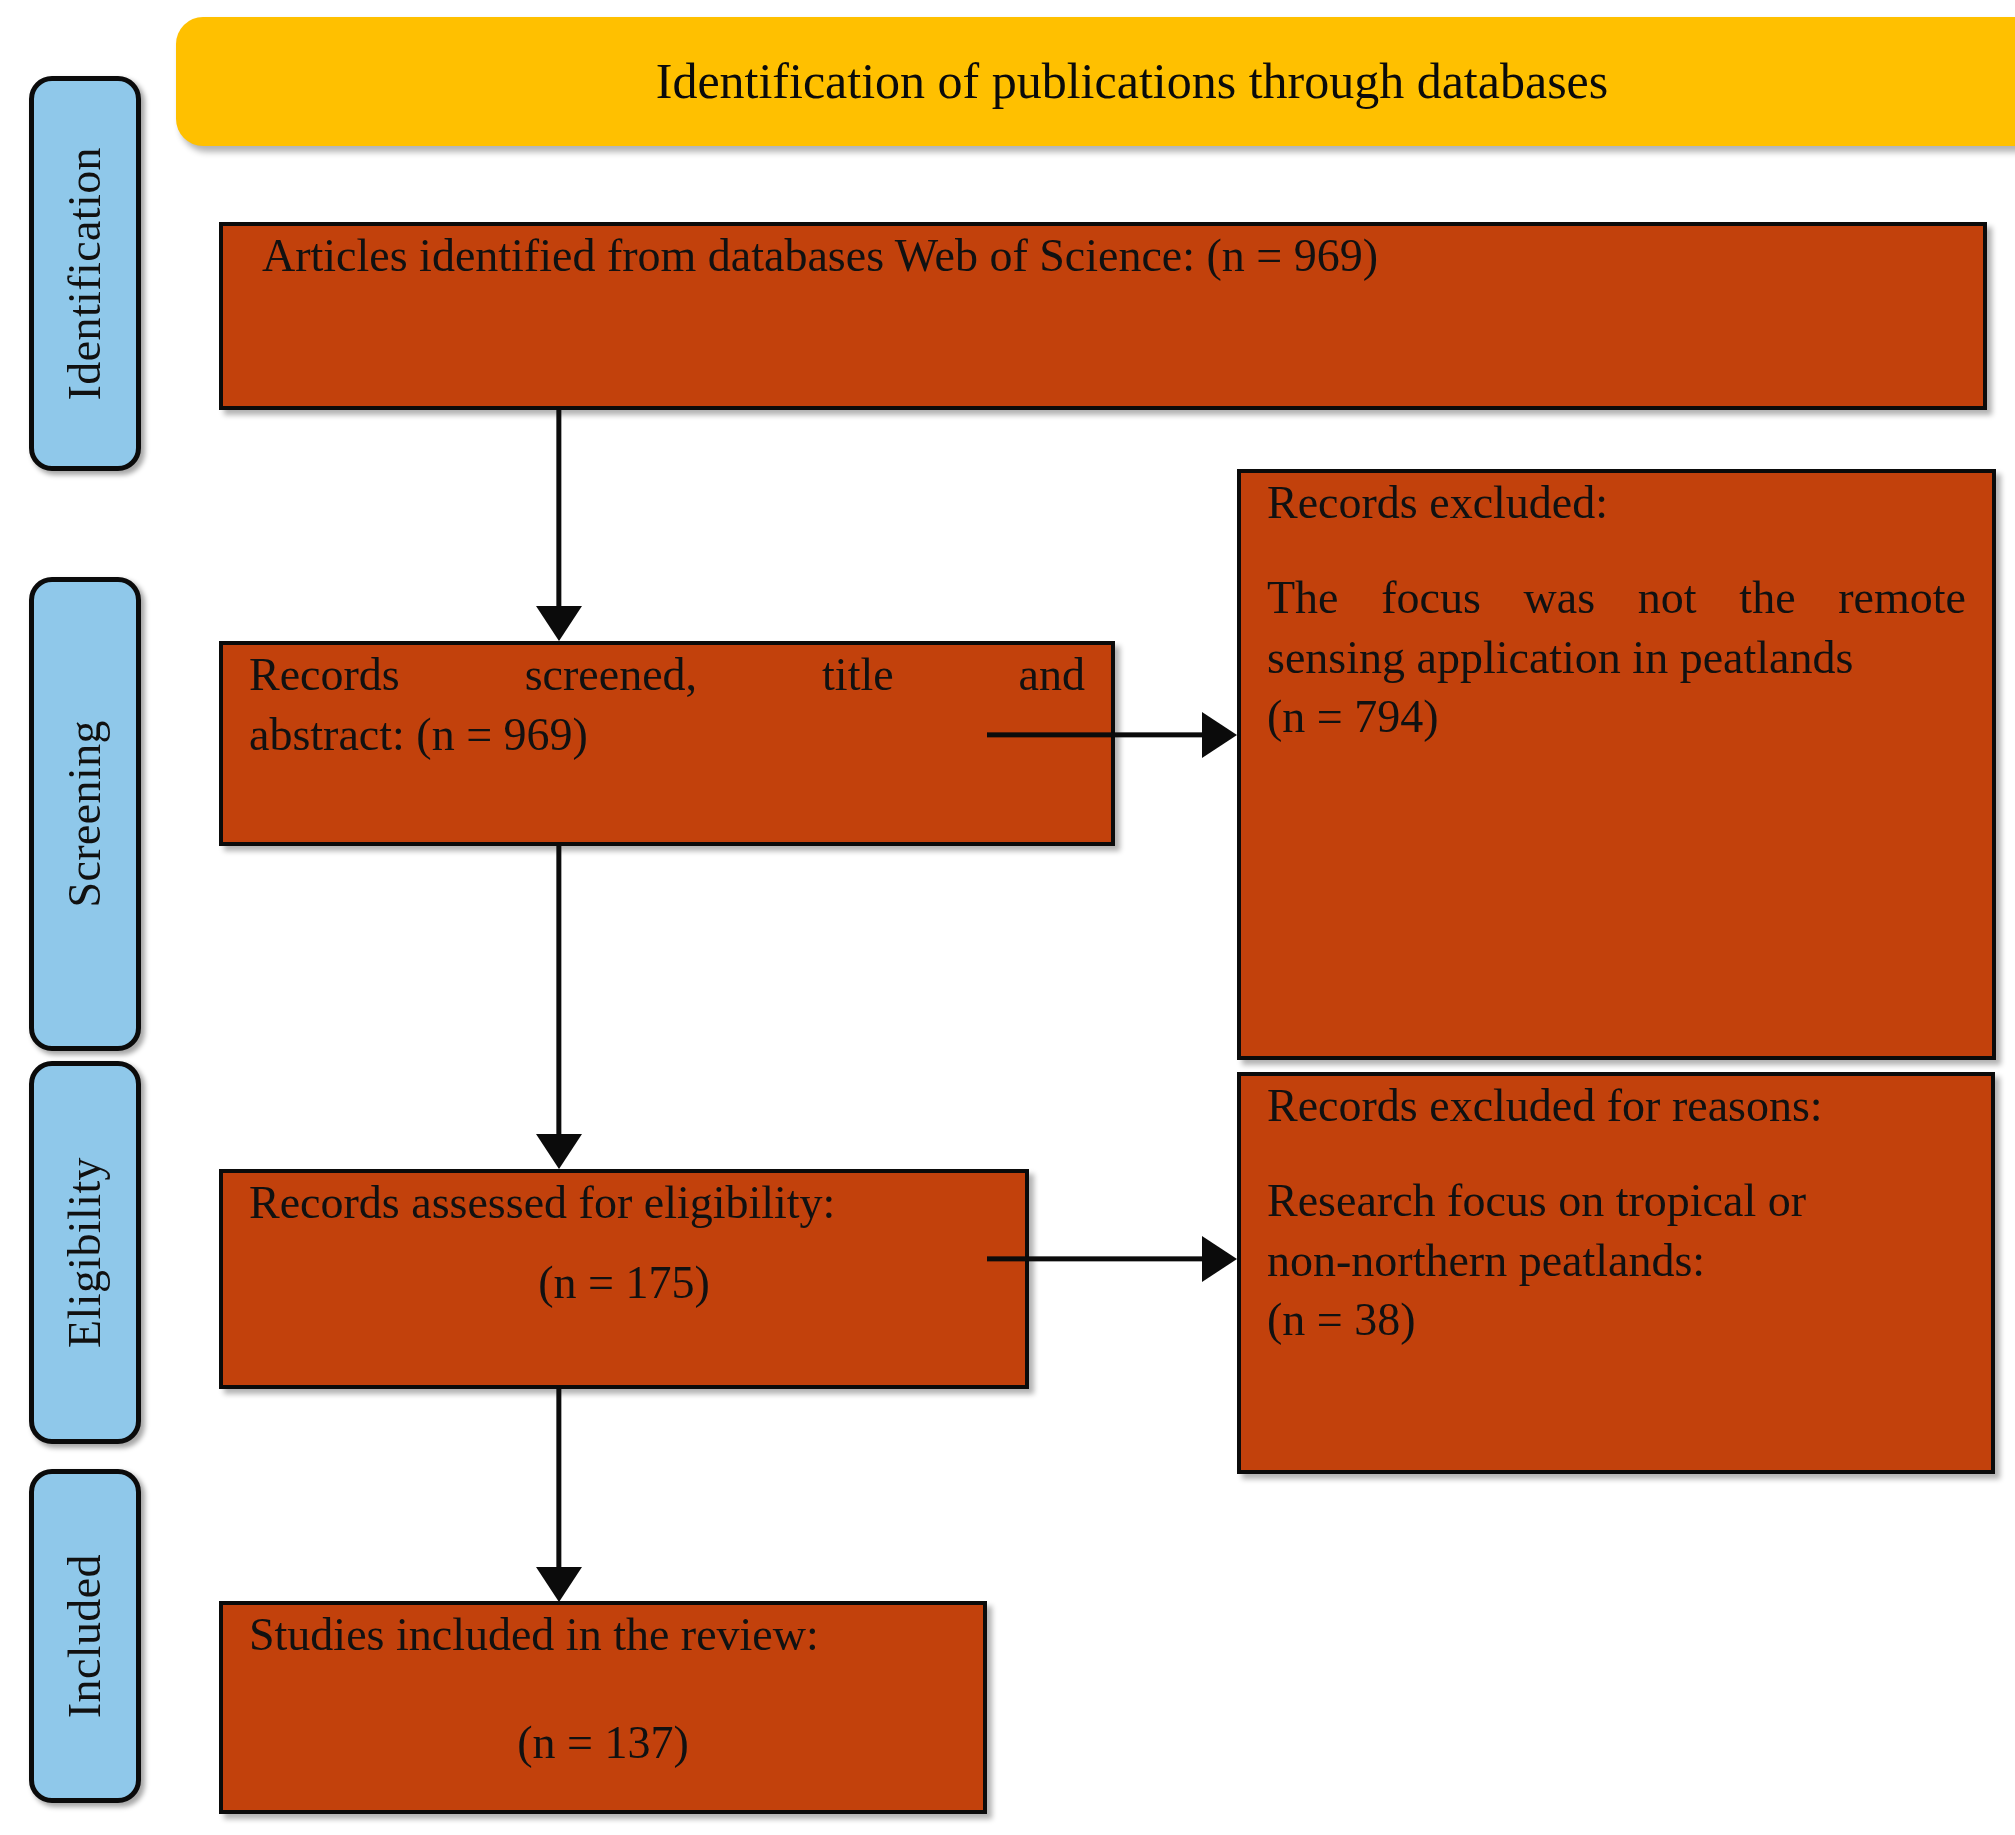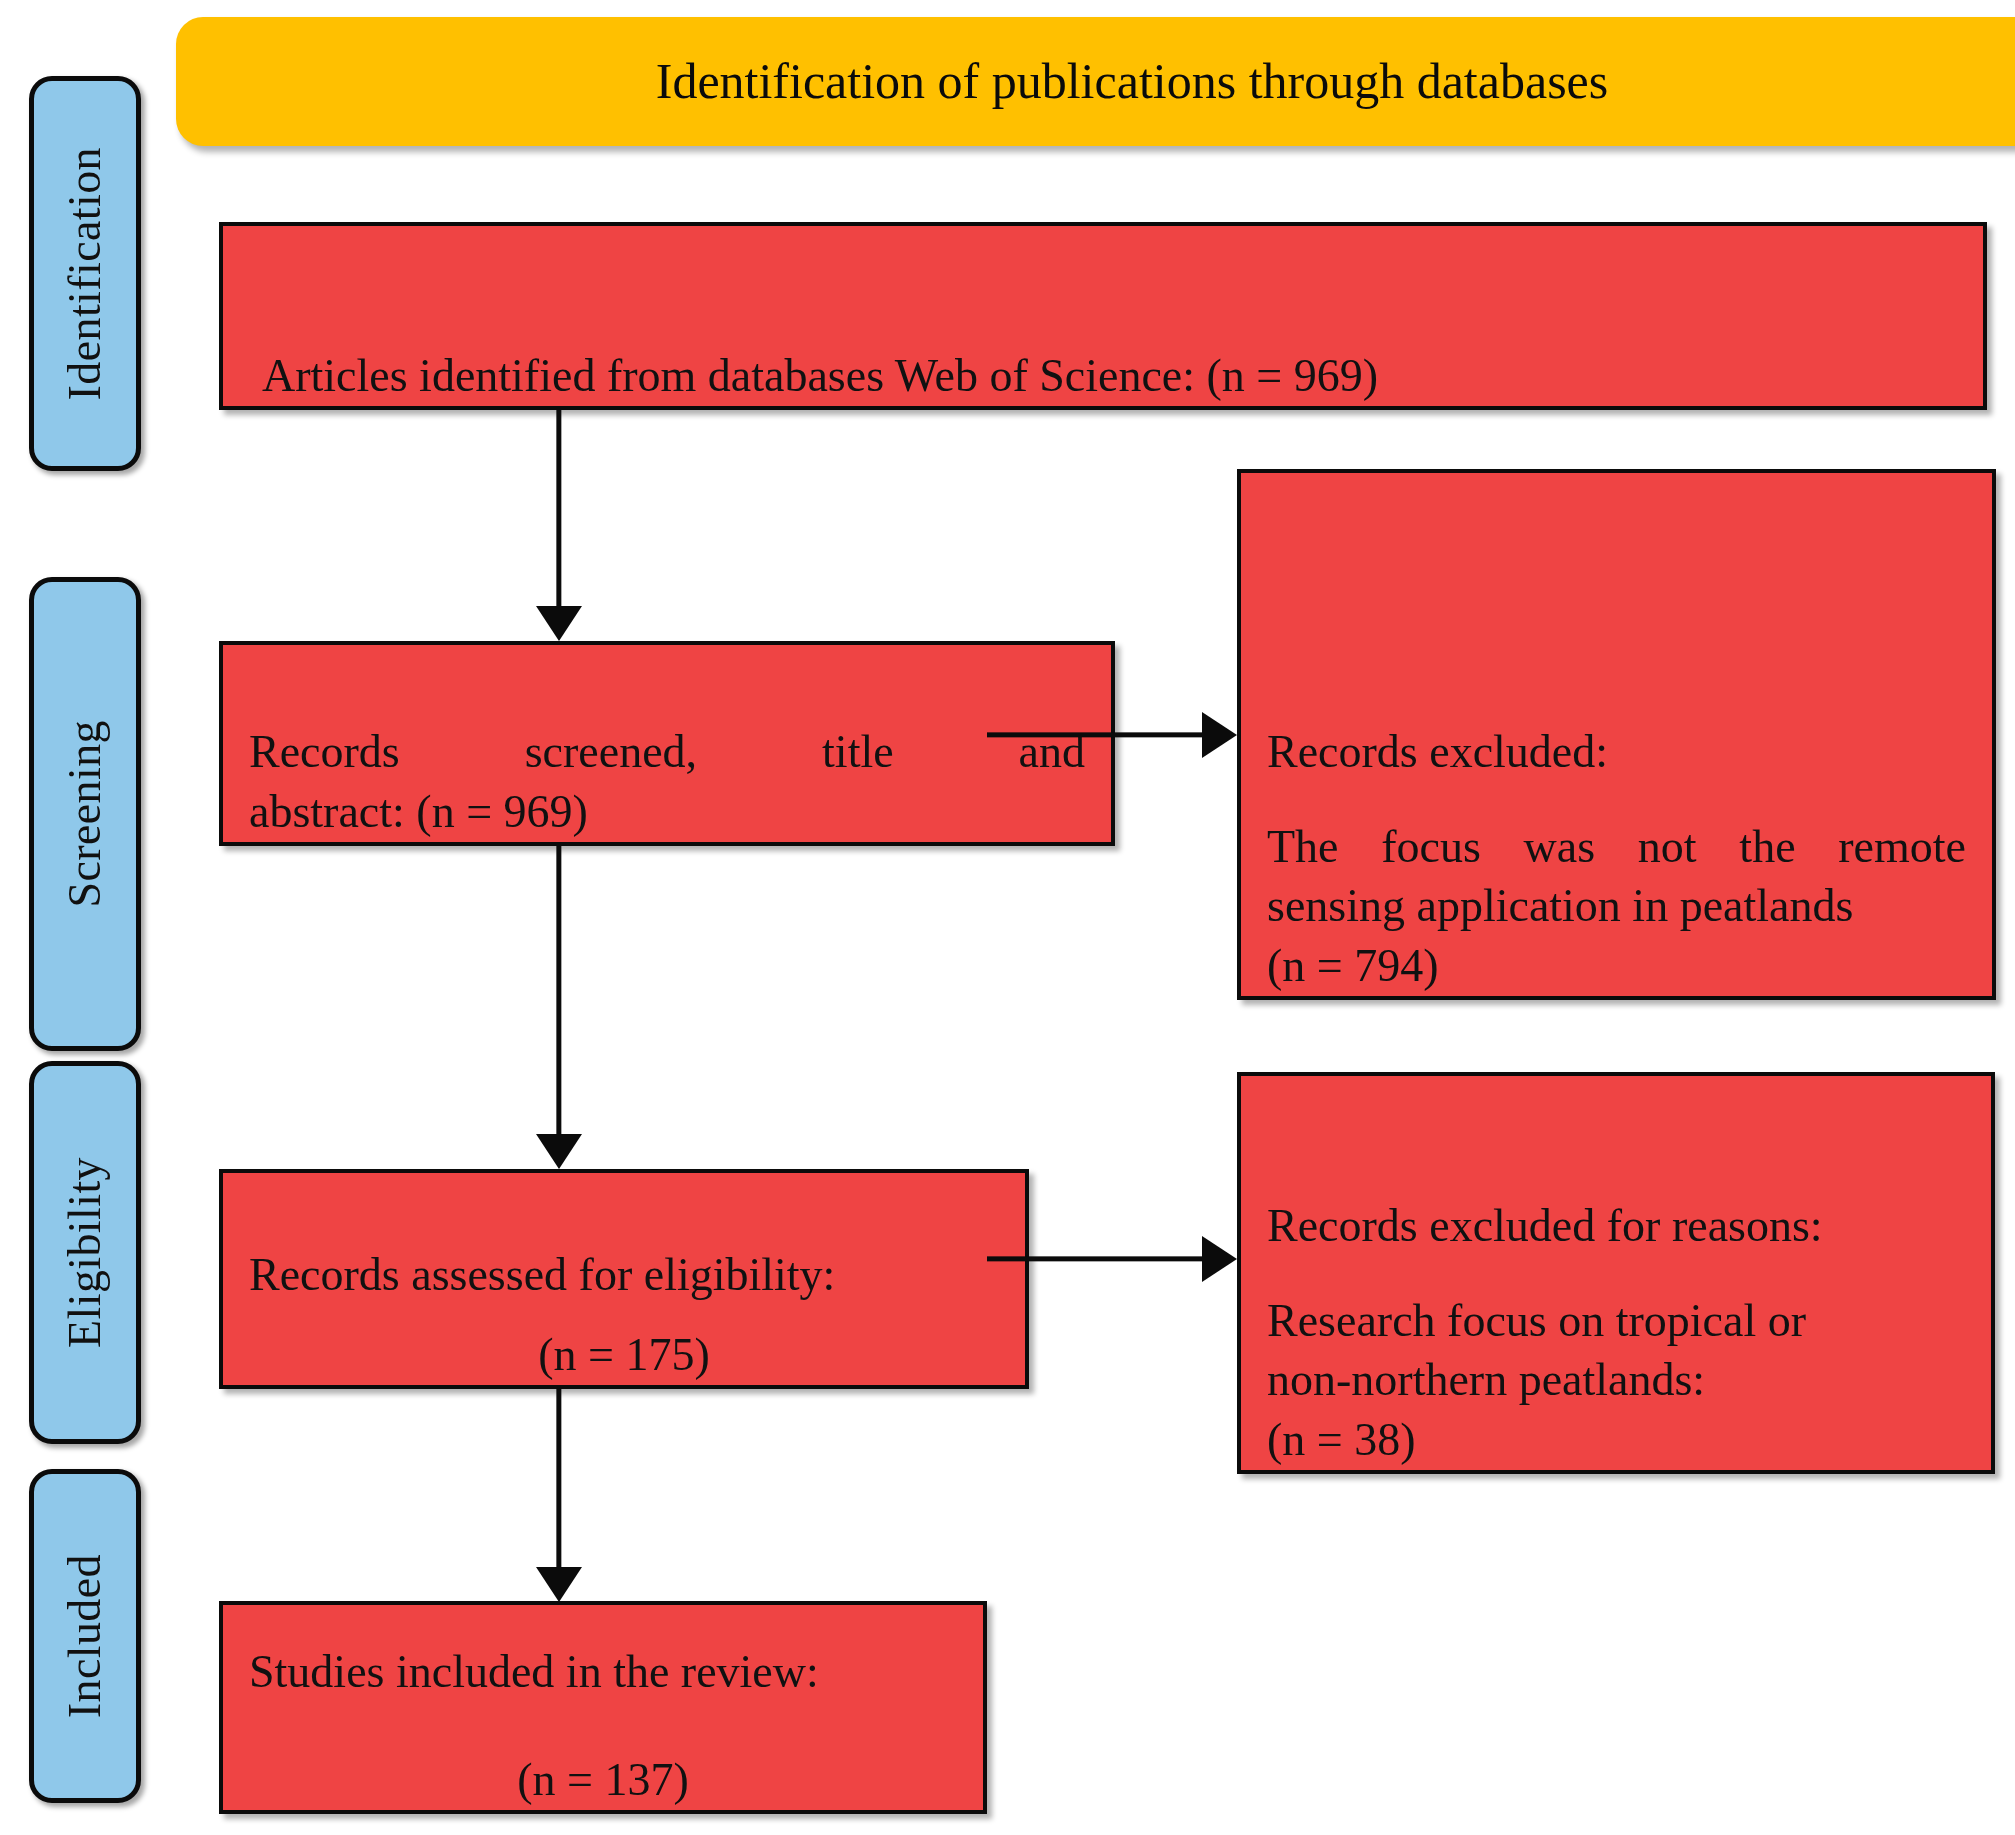--- a/index.html
+++ b/index.html
@@ -65,46 +65,46 @@
   #header-banner .banner-text {
     font-size: 50px;
     color: #0b0b0b;
     text-align: center;
     line-height: 1.1;
   }
 
   
   .flow-box {
     position: absolute;
-    background: #ef4444;
+    background: #c2410c;
     border: 4.6px solid #0b0b0b;
     box-sizing: border-box;
     box-shadow: 4.6px 5.3px 5.3px rgba(0,0,0,0.30);
     display: flex;
     flex-direction: column;
-    justify-content: flex-end;
+    justify-content: flex-start;
   }
   .flow-box .line {
     font-size: 46px;
     color: #111111;
     line-height: 1.30;
     padding: 0 26px;
   }
   .justify   { text-align: justify; text-align-last: justify; }
   .leftal    { text-align: left; }
   .centerline{ text-align: center; }
   .gap-after { margin-bottom: 35px; }
   .gap-small { margin-bottom: 20px; }
 
   #box-identified { left: 219px;  top: 222px;  width: 1768px; height: 188px; }
   #box-screened   { left: 219px;  top: 641px;  width: 896px; height: 205px; }
   #box-eligibility{ left: 219px;  top: 1169px; width: 810px; height: 220px; }
   #box-included   { left: 219px;  top: 1601px; width: 768px; height: 213px; gap: 28px; }
 
-  #box-excluded-1 { left: 1237px; top: 469px;  width: 759px; height: 531px; }
+  #box-excluded-1 { left: 1237px; top: 469px;  width: 759px; height: 591px; }
   #box-excluded-2 { left: 1237px; top: 1072px; width: 758px; height: 402px; }
 
   #box-identified .line { padding-left: 39px; }
 
   
   .v-arrow {
     position: absolute;
     width: 0;
   }
   .v-arrow .shaft {

